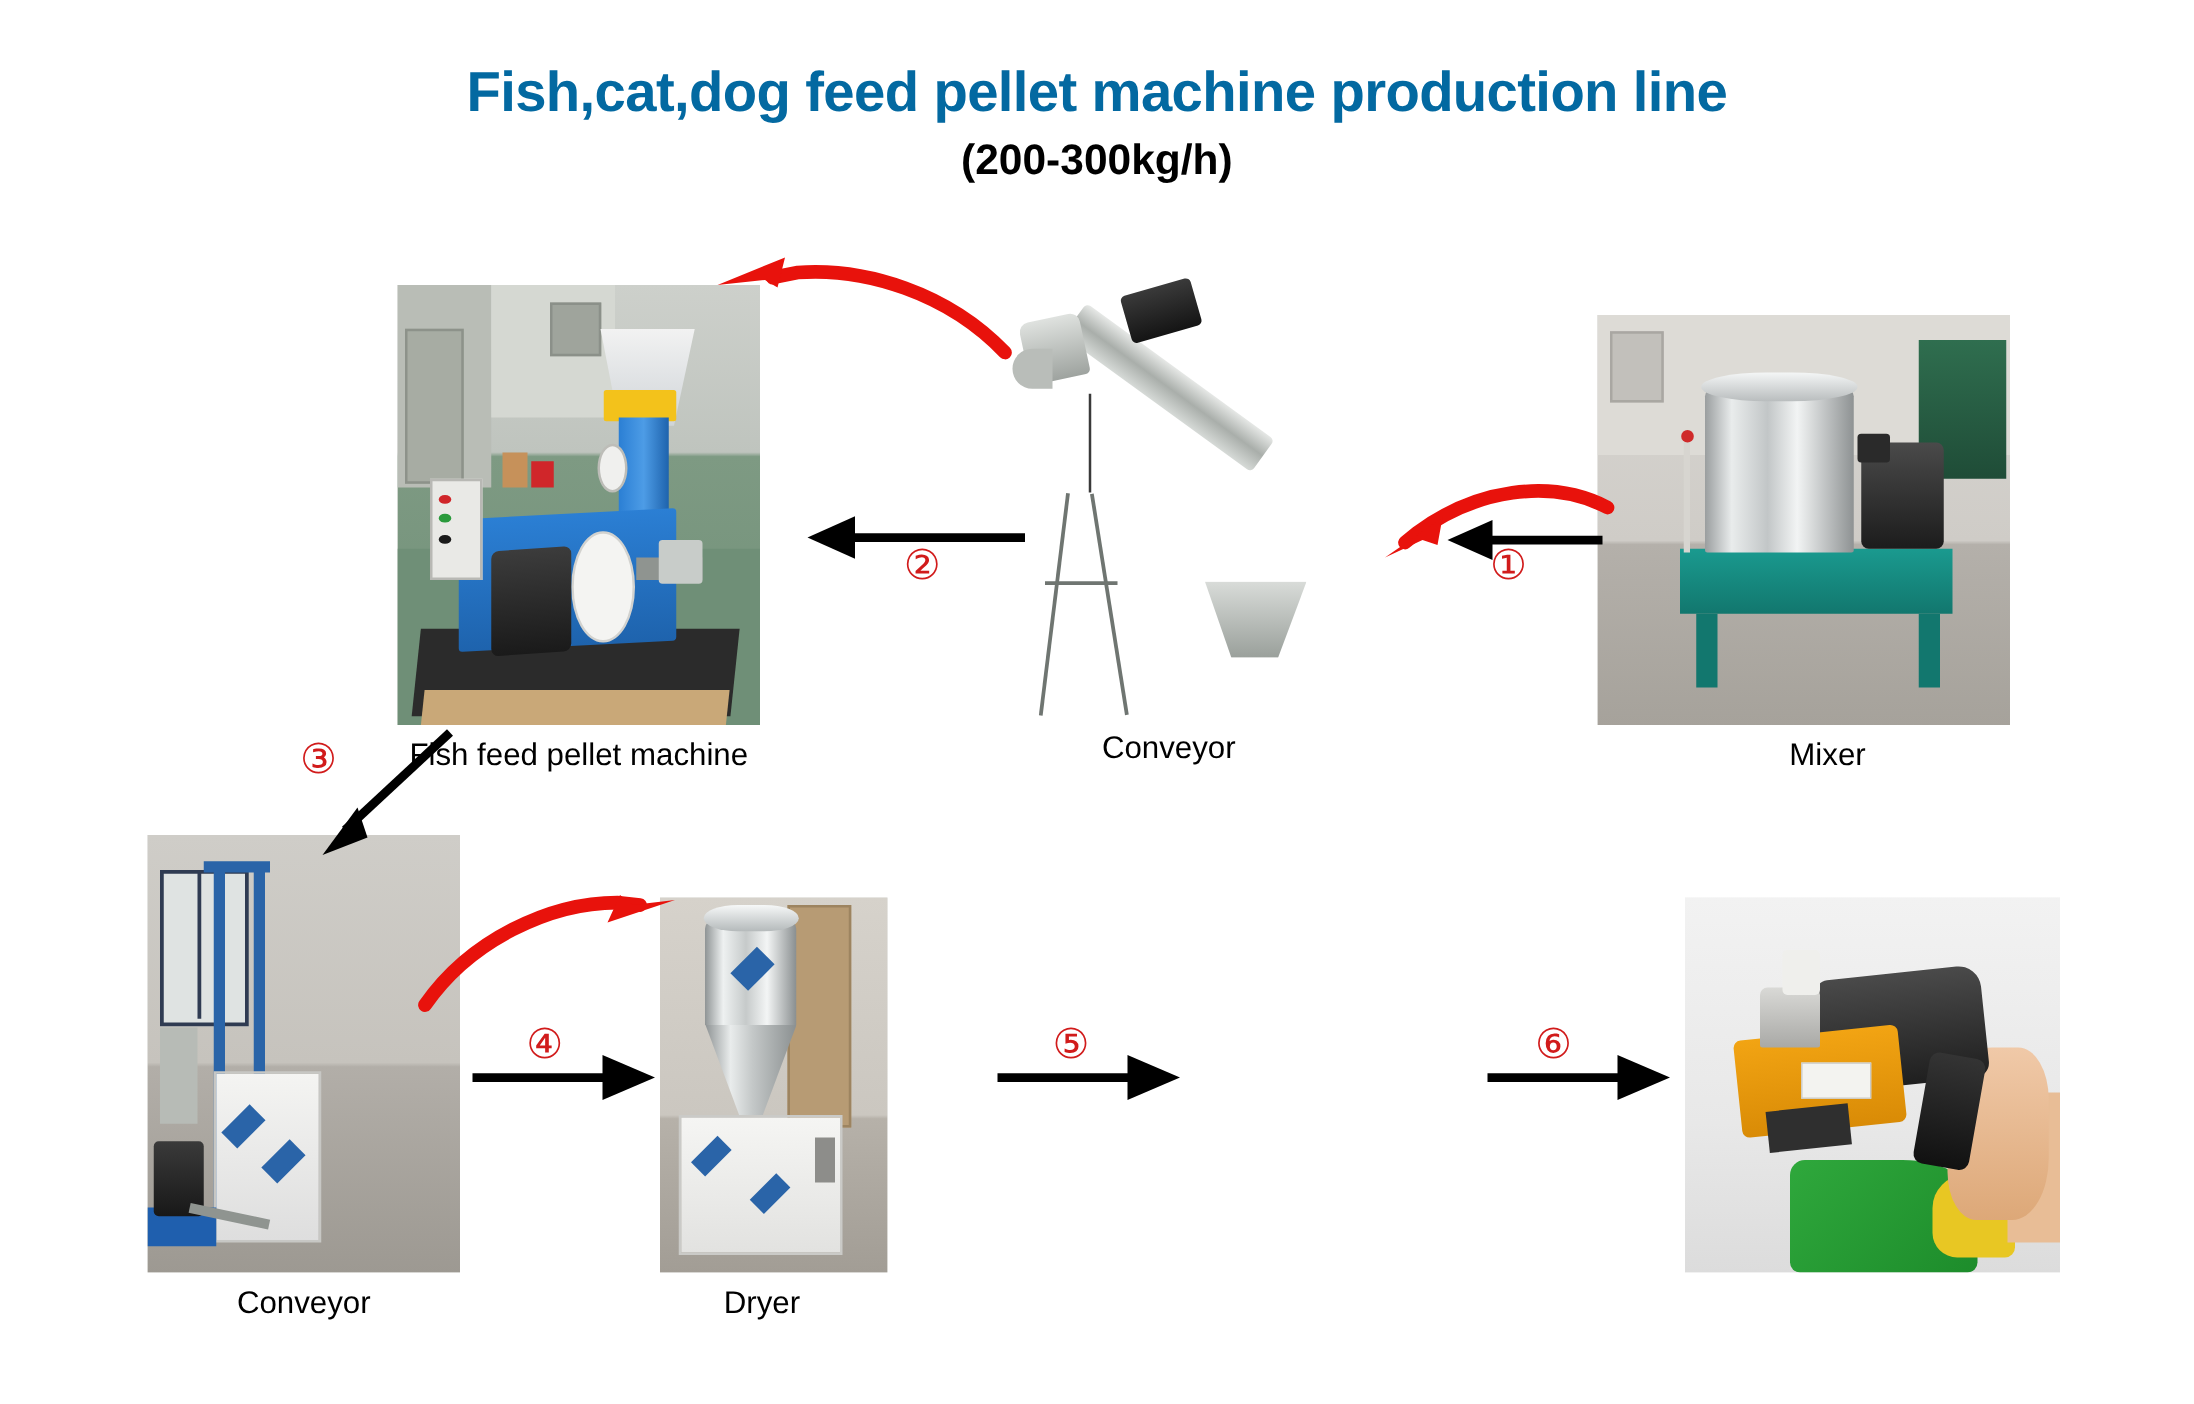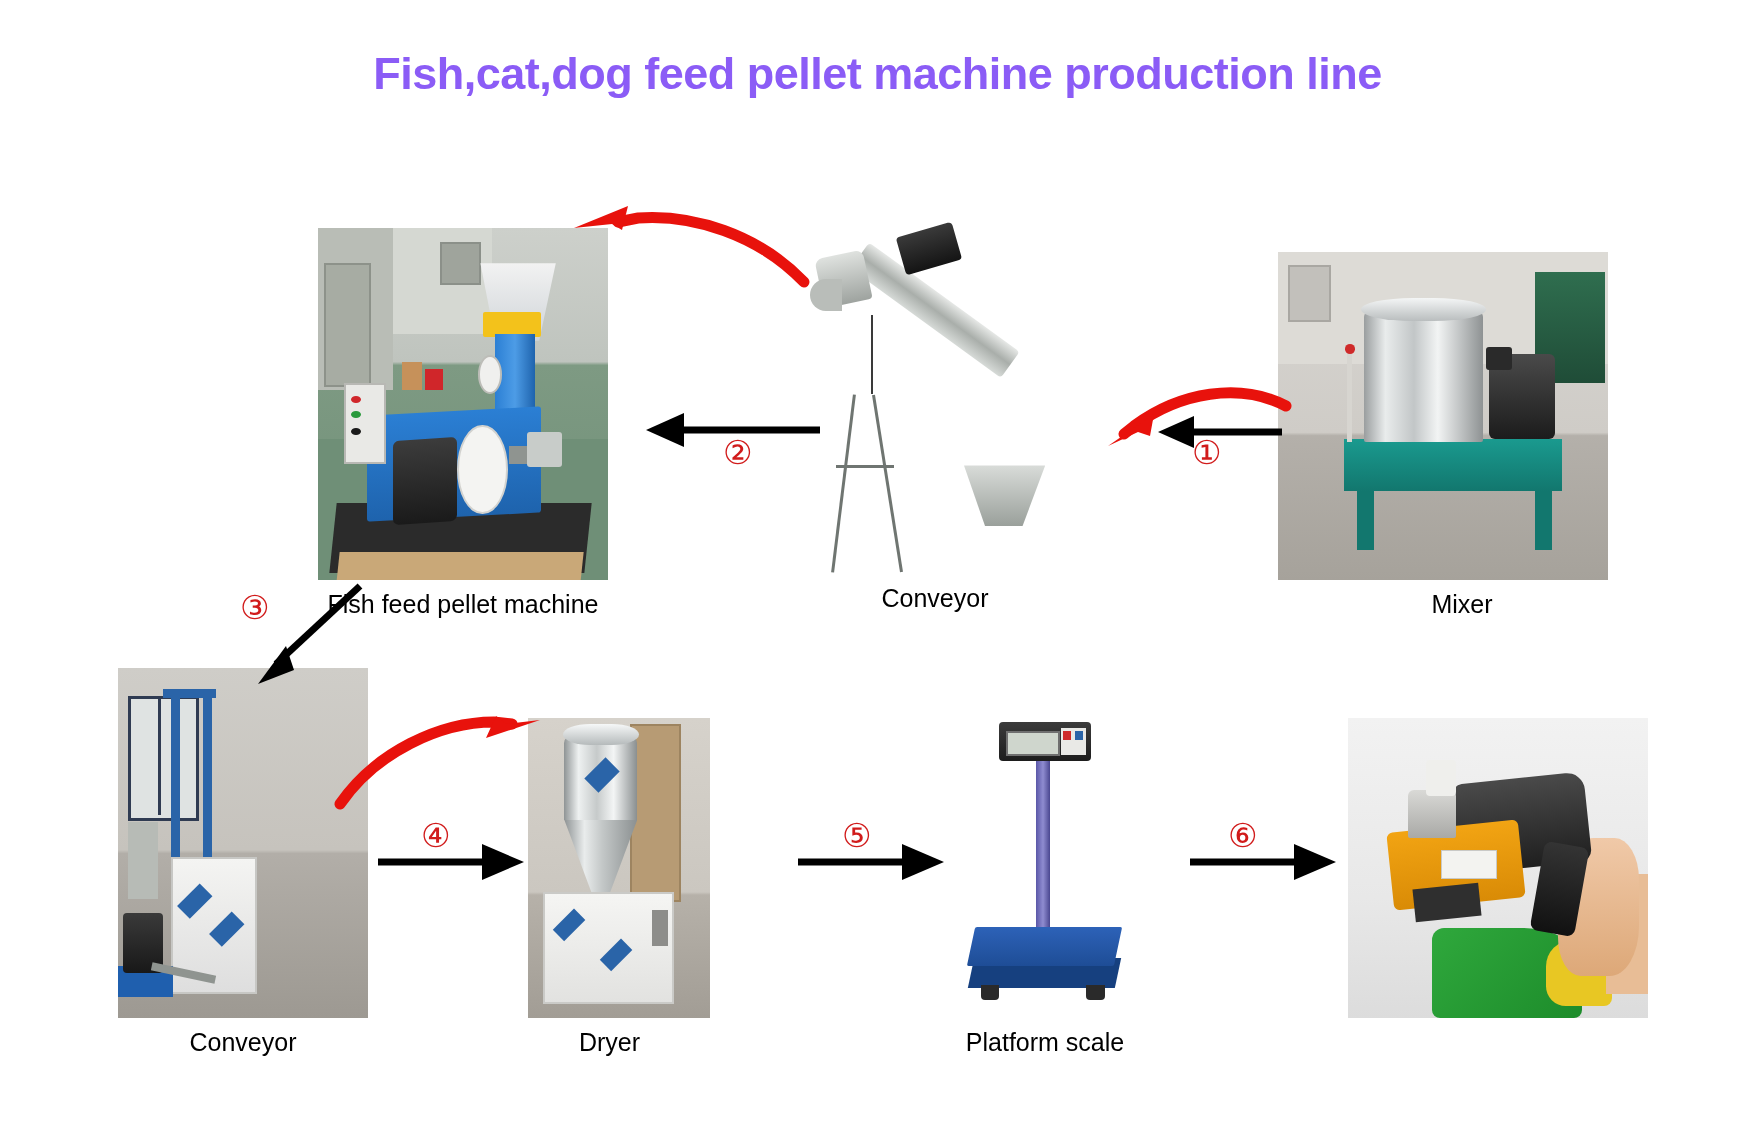--- a/index.html
+++ b/index.html
@@ -26,21 +26,21 @@
     top: 46px;
     left: 0;
     width: 1755px;
     text-align: center;
   }
   .title-main {
     font-family: "Liberation Sans", sans-serif;
     font-weight: bold;
     font-size: 45px;
     letter-spacing: -0.5px;
-    color: #8b5cf6;
+    color: #0369a1;
     line-height: 56px;
     white-space: nowrap;
   }
   .title-sub {
     font-family: "Liberation Sans", sans-serif;
     font-weight: bold;
     font-size: 34px;
     color: #000000;
     line-height: 44px;
     margin-top: 4px;
@@ -187,20 +187,21 @@
     white-space: nowrap;
   }
 </style>
 </head>
 <body>
 
 <div id="stage">
 
   <div class="title-block">
     <div class="title-main">Fish,cat,dog feed pellet machine production line</div>
+    <div class="title-sub">(200-300kg/h)</div>
   </div>
 
   <div class="node" style="left:318px; top:228px; width:290px;">
     <div class="node-photo" style="width:290px; height:352px;">
       <div class="ph pm-bg"></div>
       <div class="ph pm-wallA"></div>
       <div class="ph pm-wallB"></div>
       <div class="ph pm-vent"></div>
       <div class="ph pm-door"></div>
       <div class="ph pm-floor"></div>
@@ -288,36 +289,20 @@
       <div class="ph dr-cone"></div>
       <div class="ph dr-badge"></div>
       <div class="ph dr-cab"></div>
       <div class="ph dr-cablogo1"></div>
       <div class="ph dr-cablogo2"></div>
       <div class="ph dr-panel"></div>
     </div>
     <div class="node-caption">Dryer</div>
   </div>
 
-  <div class="node" style="left:930px; top:716px; width:230px;">
-    <div class="node-photo" style="width:230px; height:302px; background:#ffffff;">
-      <div class="ph ps-bg"></div>
-      <div class="ph ps-post"></div>
-      <div class="ph ps-head"></div>
-      <div class="ph ps-screen"></div>
-      <div class="ph ps-keys"></div>
-      <div class="ph ps-k1"></div>
-      <div class="ph ps-k2"></div>
-      <div class="ph ps-side"></div>
-      <div class="ph ps-plate"></div>
-      <div class="ph ps-f1"></div>
-      <div class="ph ps-f2"></div>
-    </div>
-    <div class="node-caption">Platform scale</div>
-  </div>
 
   <div class="node" style="left:1348px; top:718px; width:300px;">
     <div class="node-photo" style="width:300px; height:300px; background:#f2f2f2;">
       <div class="ph sw-bg"></div>
       <div class="ph sw-bag"></div>
       <div class="ph sw-bagY"></div>
       <div class="ph sw-arm"></div>
       <div class="ph sw-hand"></div>
       <div class="ph sw-body"></div>
       <div class="ph sw-grip"></div>

